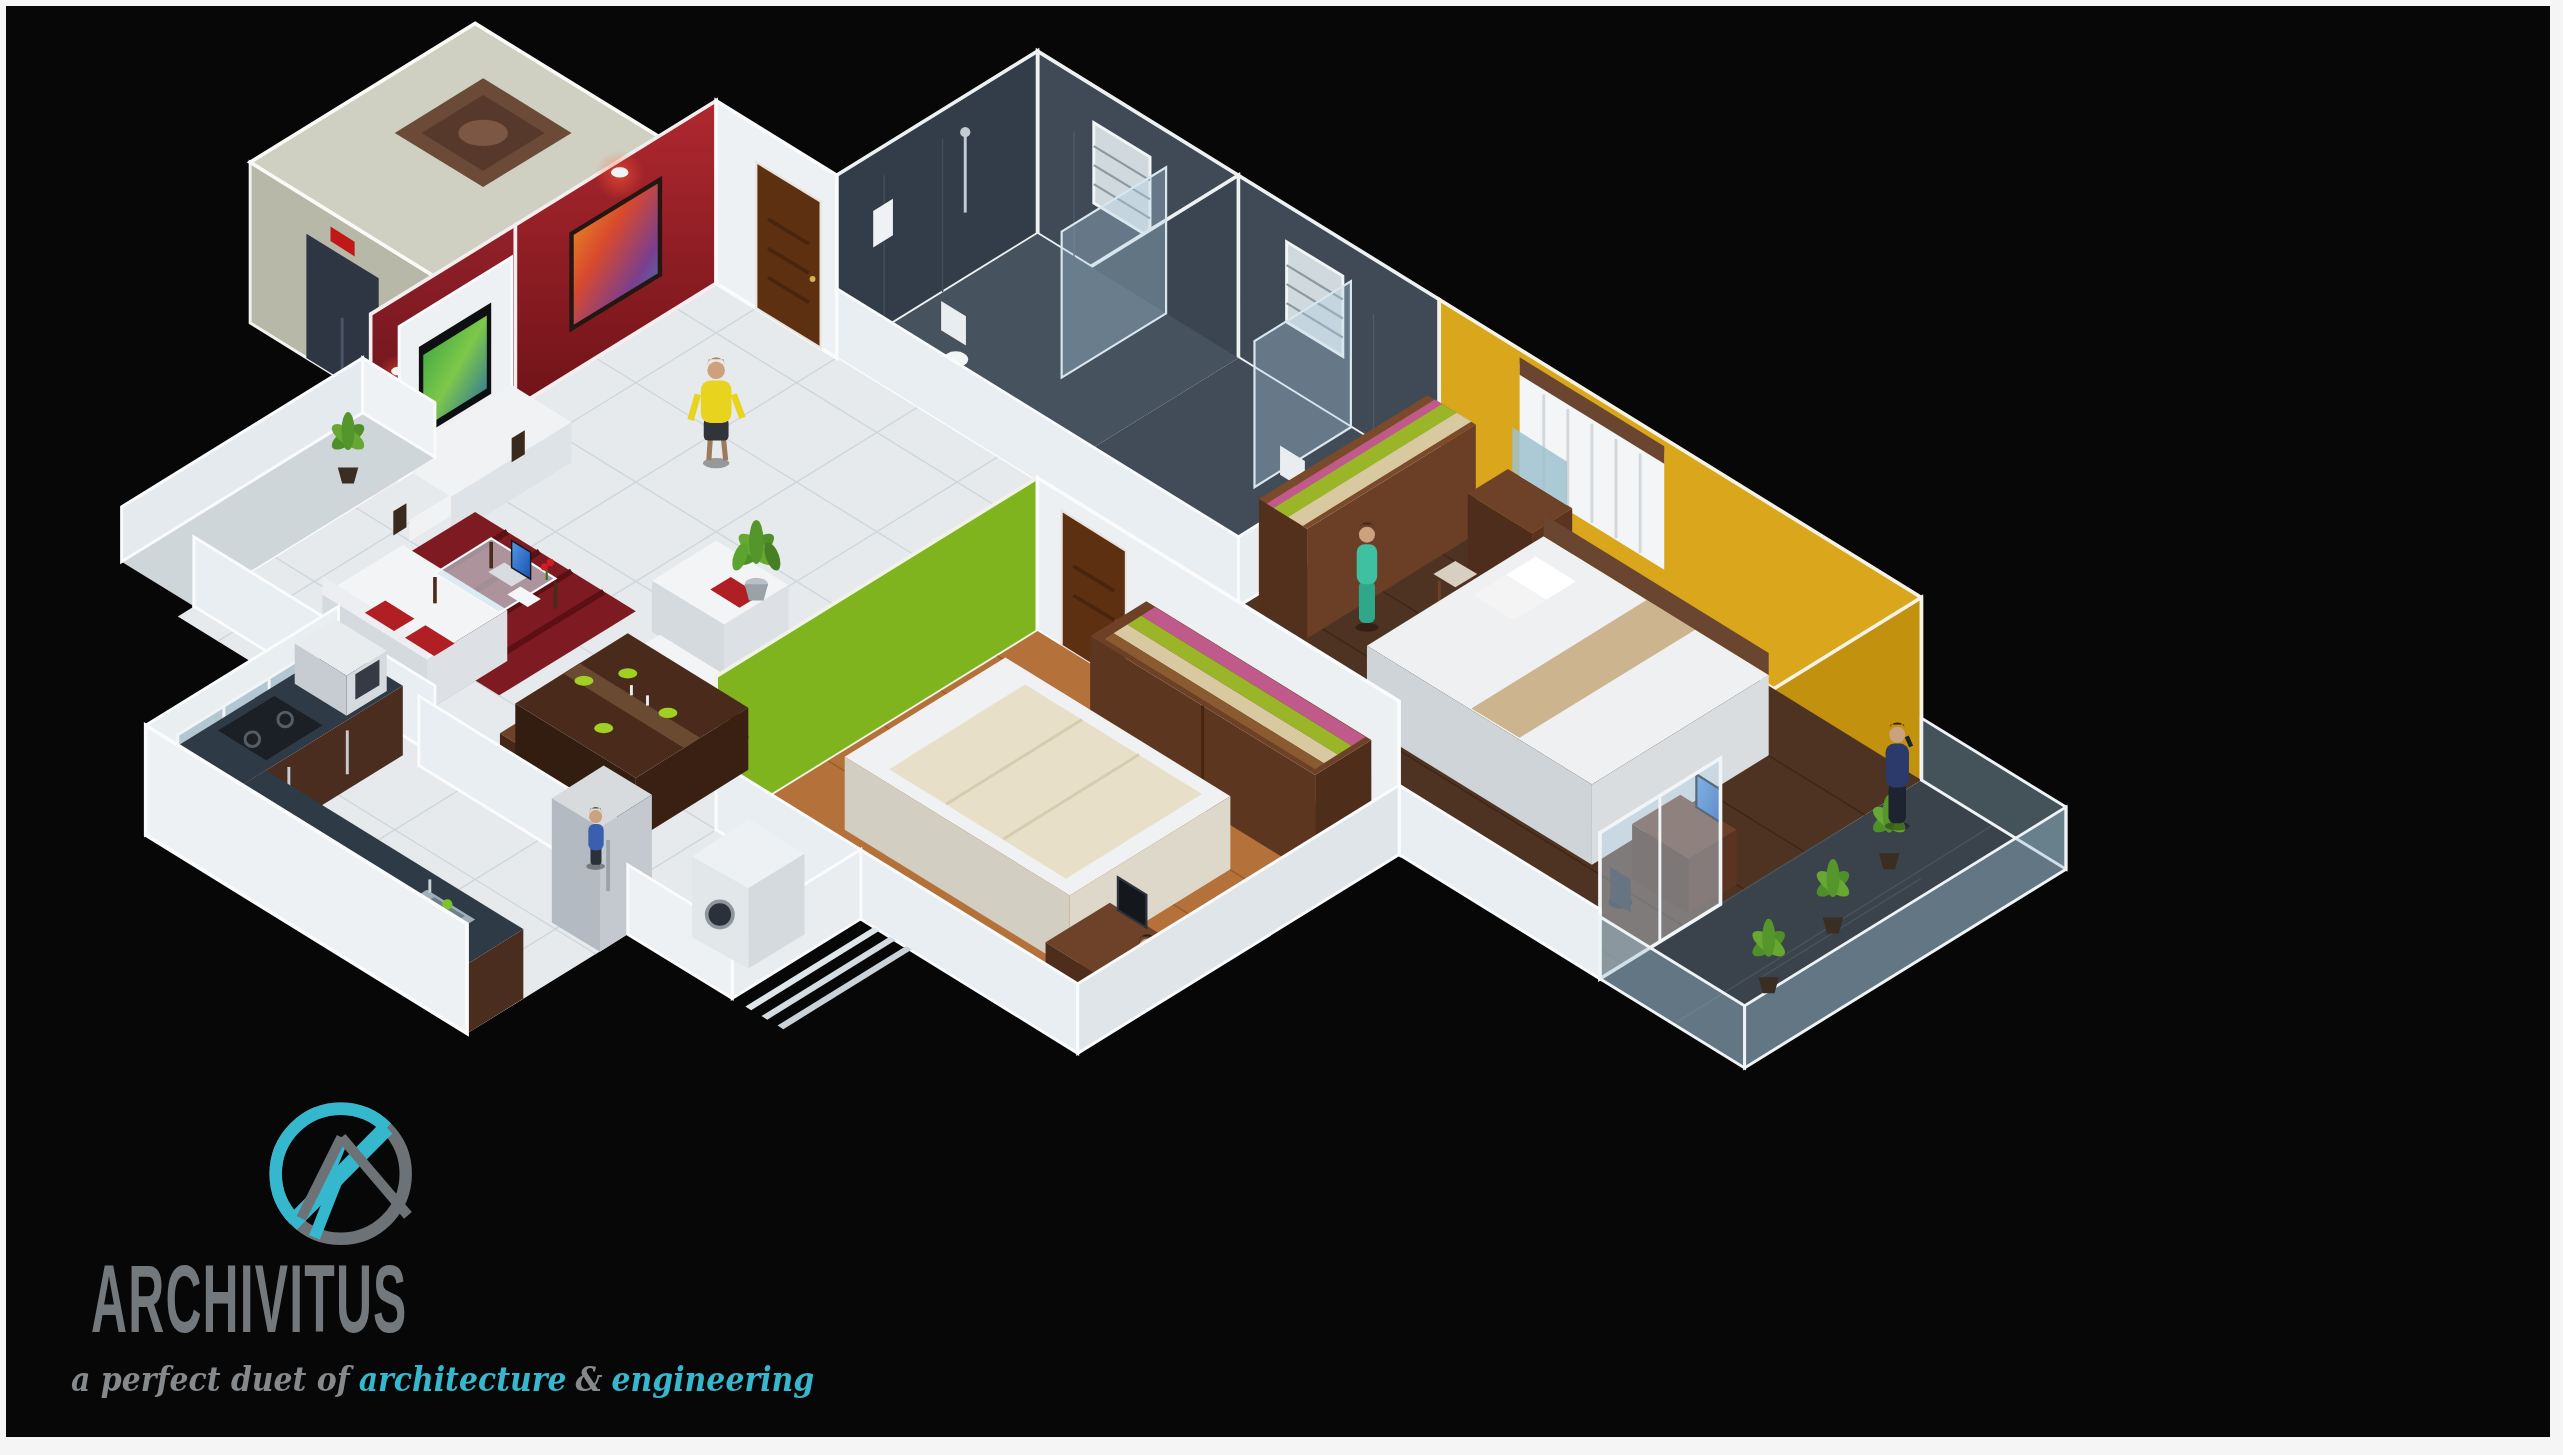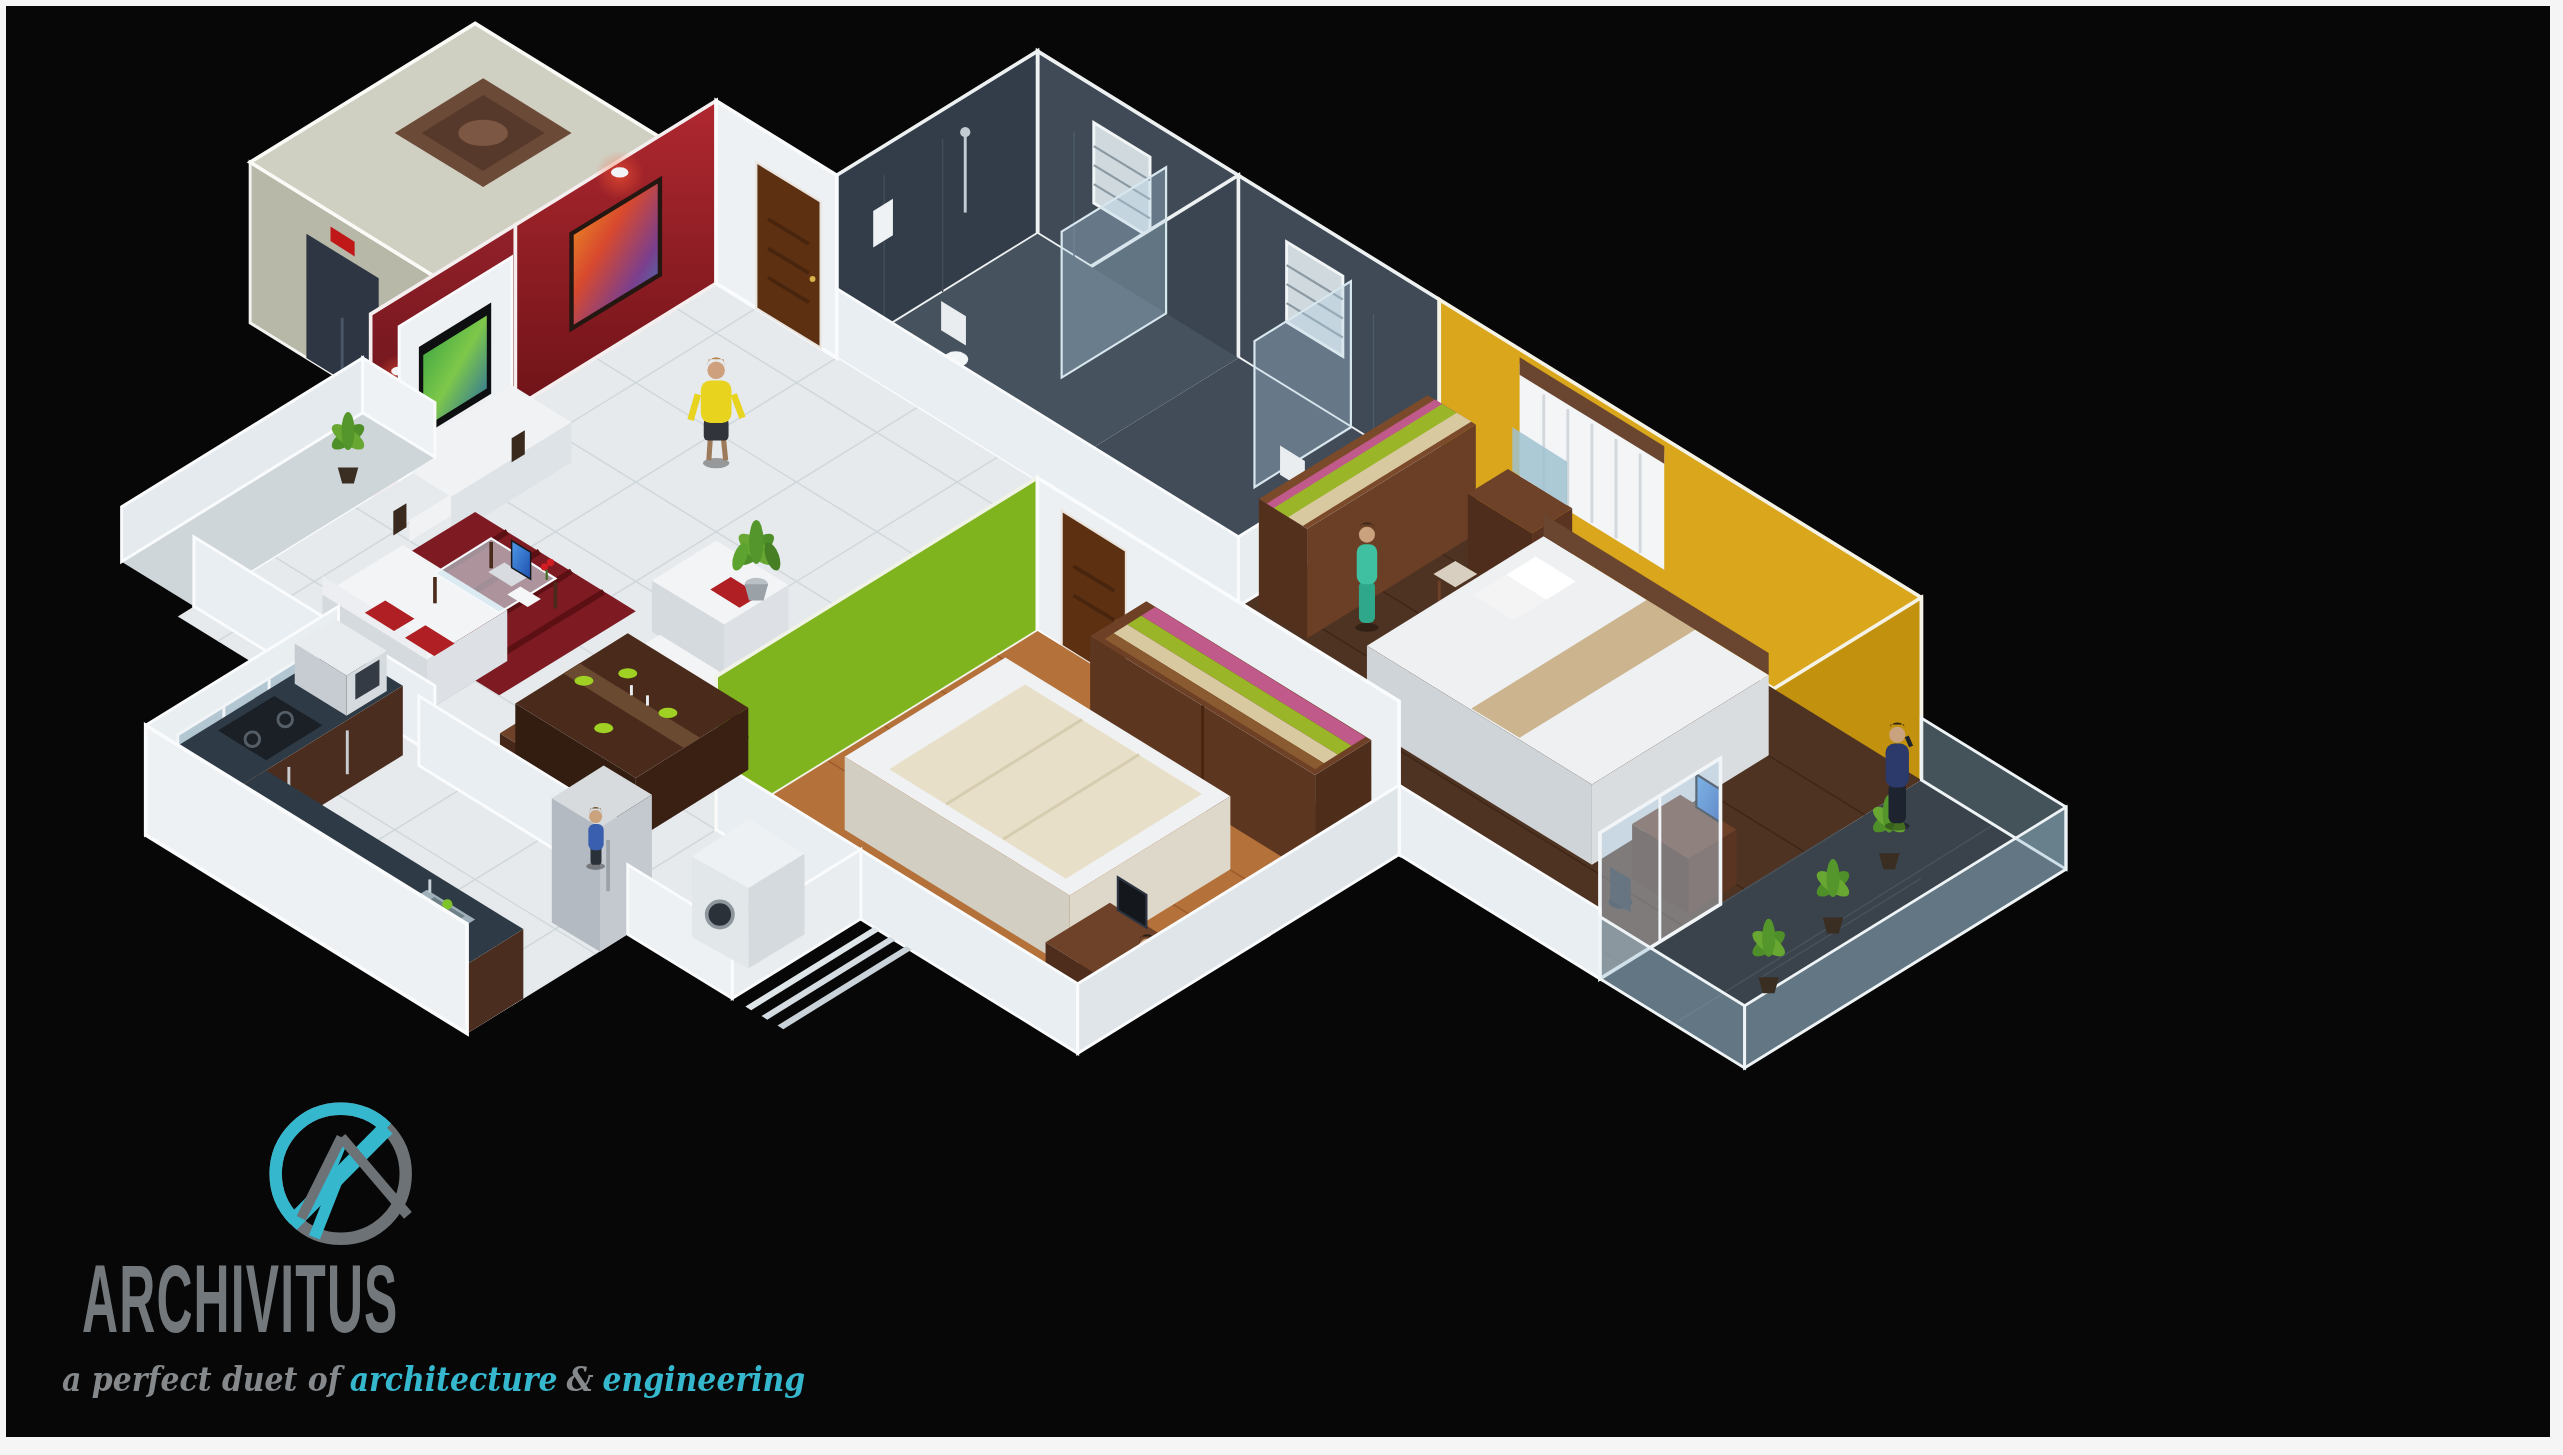--- a/index.html
+++ b/index.html
@@ -1,21 +1,21 @@
 <!DOCTYPE html>
 <html style="font-size:11.7px"><head>
 <meta charset="utf-8">
 <style>
   html,body{margin:0;padding:0;background:#000;}
   .stage{position:relative;width:2563px;height:1455px;background:#070707;overflow:hidden;
          font-family:"Liberation Sans",sans-serif;}
   .frame{position:absolute;inset:0;border-top:6.6px solid #f5f5f5;border-left:6.6px solid #f5f5f5;
          border-right:13px solid #f5f5f5;border-bottom:18px solid #f5f5f5;pointer-events:none;z-index:50;}
   .scene-svg{position:absolute;left:0;top:0;width:2563px;height:1455px;}
-  .logo-block{position:absolute;left:82px;top:1251px;z-index:20;}
+  .logo-block{position:absolute;left:91px;top:1251px;z-index:20;}
   .wordmark{font-weight:bold;font-size:96px;letter-spacing:2.2px;color:#73787c;
             transform:scaleX(0.52);transform-origin:left top;white-space:nowrap;line-height:1;}
   .tagline{position:absolute;left:-20.5px;top:108px;font-family:"DejaVu Serif",serif;font-style:italic;
            font-weight:bold;font-size:34px;white-space:nowrap;transform:scaleX(0.88);transform-origin:left top;}
   .tagline .t-gray{color:#85898c;}
   .tagline .t-teal{color:#35b7ce;}
   .tagline span{margin-right:10.2px;}
 </style>
 </head>
 <body>

